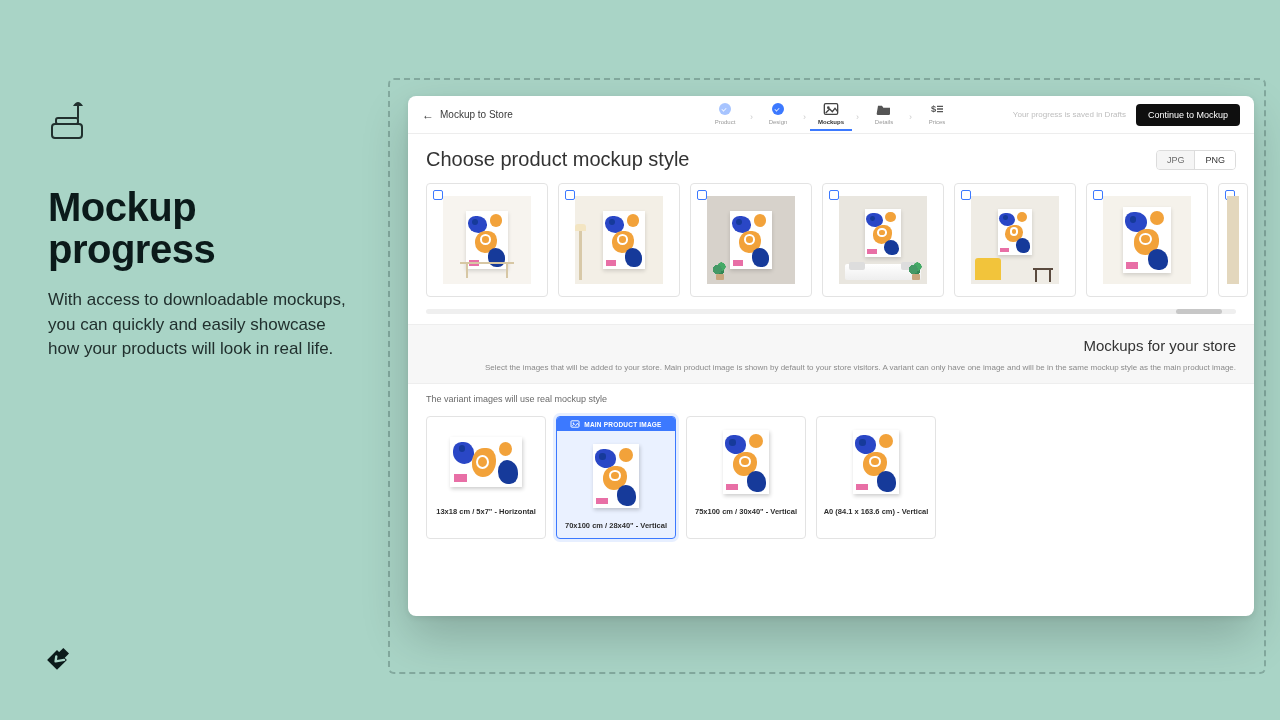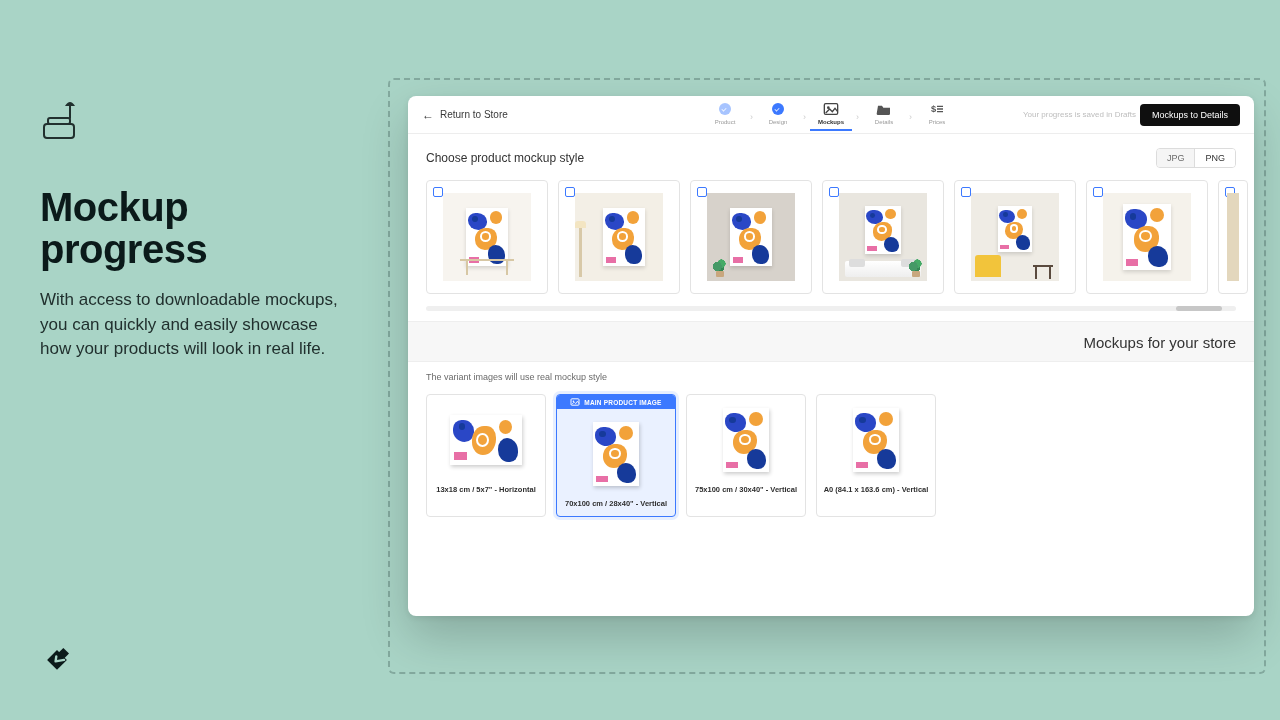--- a/index.html
+++ b/index.html
@@ -3,21 +3,21 @@
 <meta charset="utf-8">
 <style>
   * { box-sizing: border-box; margin: 0; padding: 0; }
   html, body { width: 1280px; height: 720px; overflow: hidden; }
   body {
     font-family: -apple-system, BlinkMacSystemFont, "Segoe UI", Helvetica, Arial, sans-serif;
     background: #a9d4c6;
     position: relative;
   }
   .left-panel {
-    position: absolute; left: 40px; top: 100px; width: 300px;
+    position: absolute; left: 48px; top: 100px; width: 300px;
     color: #0b1a1a;
   }
   .lamp-icon { margin-bottom: 40px; }
   .title {
     font-size: 40px; font-weight: 700; line-height: 1.05; color: #0b1a1a;
     margin-bottom: 18px; letter-spacing: -0.5px;
   }
   .desc {
     font-size: 17px; color: #21302e; line-height: 1.45;
   }
@@ -57,30 +57,30 @@
   .step.done .lbl { color: #9a9a9a; }
   .step.active { border-bottom: 2px solid #3c79ff; padding-bottom:4px;}
   .step.active .lbl { color: #333; font-weight:600; }
   .step-sep { color: #ccc; font-size: 9px; align-self: center; margin-top: 4px;}
   .check-circ { width:12px; height:12px; border-radius:50%; background:#3c79ff; position:relative; }
   .check-circ.light { background:#a7c4ff; }
   .check-circ::after { content:""; position:absolute; left:3px; top:3px; width:3px; height:5px; border:solid #fff; border-width:0 1.5px 1.5px 0; transform: rotate(45deg) scale(.7);}
   .ic-folder, .ic-image, .ic-price { color:#555; }
   .ic-image svg, .ic-folder svg, .ic-price svg { width:16px; height:14px; }
 
-  .top-right { margin-left:auto; display:flex; align-items:center; gap:4px; }
+  .top-right { margin-left:auto; display:flex; align-items:center; gap:10px; }
   .draft-text { font-size: 8px; color: #bdbdbd; }
   .continue-btn {
     background:#0f0f0f; color:#fff; border:none; border-radius:4px;
     font-size:9px; padding:6px 12px; font-weight:500;
   }
 
   .section { padding: 14px 18px 0 18px; }
   .section-row { display:flex; align-items:center; justify-content:space-between; }
-  .section-h { font-size: 12px; color:#333; font-weight:500; }
+  .section-h { font-size: 20px; color:#333; font-weight:500; }
   .fmt-toggle { display:flex; border:1px solid #dcdcdc; border-radius:4px; overflow:hidden;justify-content:center; }
   .fmt-toggle span { padding:4px 10px; font-size:9px; color:#6b6b6b; }
   .fmt-toggle span.sel { background:#fff; color:#333; border-left:1px solid #dcdcdc;}
   .fmt-toggle span.dim { background:#f5f5f5; }
 
   .gallery { display:flex; gap:10px; padding: 12px 0 8px 18px; overflow:hidden; }
   .mock-card {
     width: 122px; height: 114px; border:1px solid #e3e3e3; border-radius:4px;
     background:#fff; position:relative; flex-shrink:0; padding:8px;
     display:flex; align-items:center; justify-content:center;
@@ -193,21 +193,21 @@
   </svg>
 </div>
 
 <div class="dashed-frame"></div>
 
 <div class="app">
 
   <div class="topbar">
     <div class="back-link">
       <span class="back-arrow">←</span>
-      <span>Return to Store</span>
+      <span>Mockup to Store</span>
     </div>
 
     <div class="steps">
       <div class="step done">
         <span class="ic">
             <span class="check-circ light"></span>
           </span>
         <span class="lbl">Product</span>
       </div>
       <span class="step-sep">›</span>
@@ -244,21 +244,21 @@
               <text x="3" y="15" font-size="14" font-weight="700" fill="#555">$</text>
               <path d="M12 6 h9 M12 10 h9 M12 14 h9" stroke="#555" stroke-width="2"></path>
             </svg>
         </span>
         <span class="lbl">Prices</span>
       </div>
     </div>
 
     <div class="top-right">
       <span class="draft-text">Your progress is saved in Drafts</span>
-      <button class="continue-btn">Mockups to Details</button>
+      <button class="continue-btn">Continue to Mockup</button>
     </div>
   </div>
 
   <div class="section">
     <div class="section-row">
       <div class="section-h">Choose product mockup style</div>
       <div class="fmt-toggle">
         <span class="dim">JPG</span>
         <span class="sel">PNG</span>
       </div>
@@ -381,20 +381,21 @@
       <div class="scene" style="background:#e3d7bd;width:20px;"></div>
     </div>
   </div>
 
   <div class="scrolltrack">
     <div class="scrollthumb"></div>
   </div>
 
   <div class="band">
     <div class="section-h">Mockups for your store</div>
+    <div class="help-text">Select the images that will be added to your store. Main product image is shown by default to your store visitors. A variant can only have one image and will be in the same mockup style as the main product image.</div>
   </div>
   <div class="variant-note">The variant images will use real mockup style</div>
 
   <div class="store-row" id="store-row">
       <div class="store-card">
         <div class="img-wrap">
           <div class="art-sm h">
             <div class="art h">
               <span class="blob1"></span>
               <span class="sun"></span>

